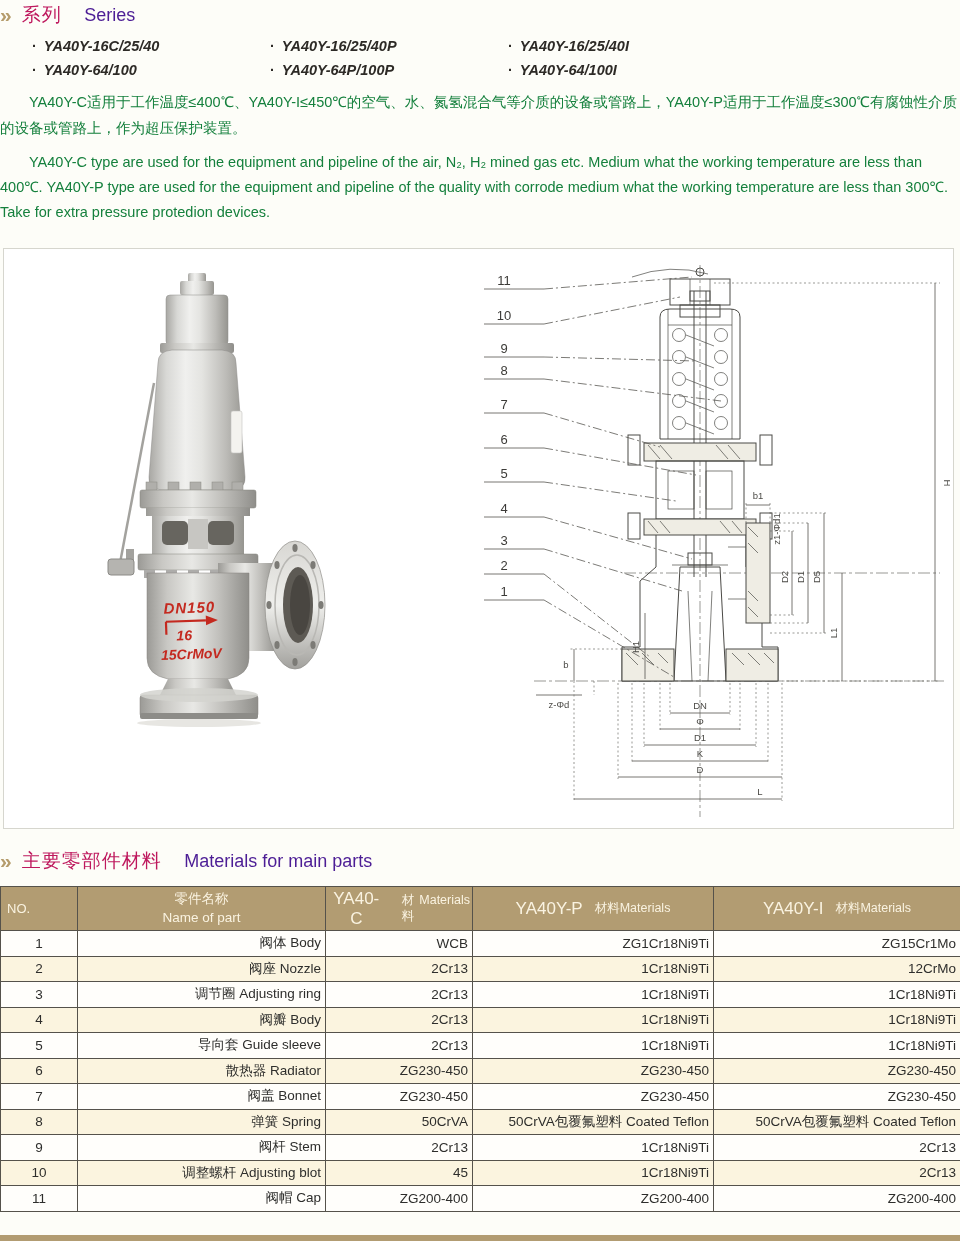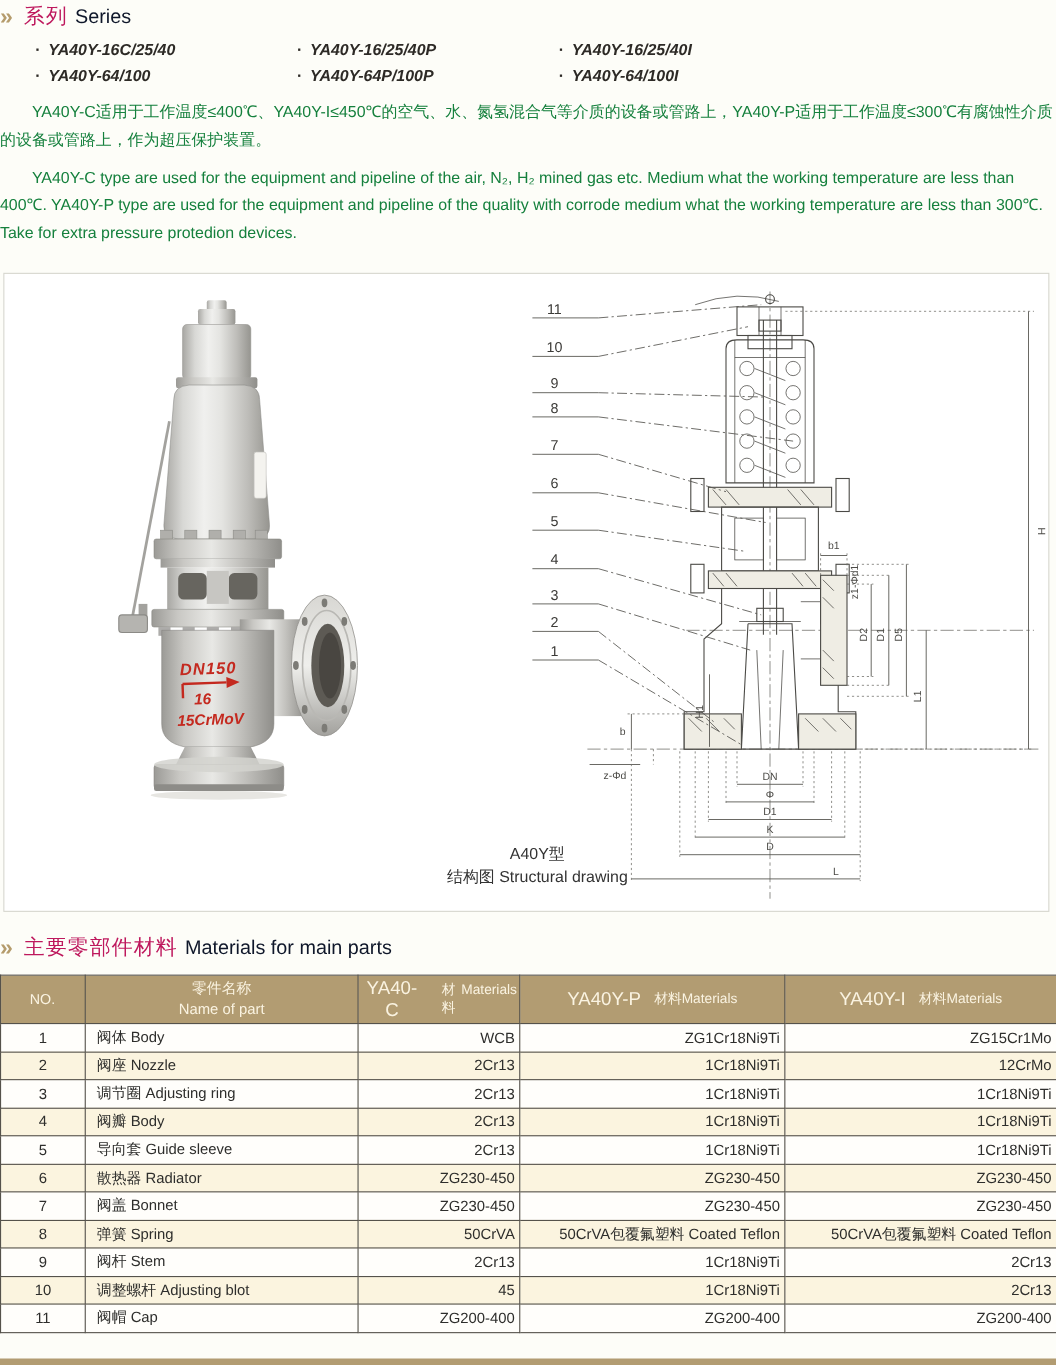--- a/index.html
+++ b/index.html
@@ -3,21 +3,21 @@
 <meta charset="utf-8">
 <style>
   html,body{margin:0;padding:0;background:#ffffff;}
   .page{position:relative;width:960px;height:1241px;background:#fdfdf8;
         font-family:"Liberation Sans",sans-serif;color:#333;overflow:hidden;}
 
   
   .sec-head{position:absolute;left:0;display:flex;align-items:baseline;gap:10px;}
   .sec-head .chev{color:#b59c6c;font-size:21px;font-weight:bold;line-height:1;position:relative;top:1px;}
   .sec-head .t-cn{font-size:19px;font-weight:normal;color:#be185d;letter-spacing:1px;}
-  .sec-head .t-en{font-size:18px;color:#0f172a;margin-left:2px;}
+  .sec-head .t-en{font-size:18px;color:#4c1d95;margin-left:18px;}
 
   
   .models{position:absolute;left:32px;top:38px;width:740px;display:grid;
           grid-template-columns:238px 238px 240px;row-gap:8px;}
   .model-item{font-size:14.5px;font-weight:bold;font-style:italic;color:#2d2a26;display:flex;align-items:center;}
   .model-item .bullet{font-weight:bold;margin-right:7px;font-style:normal;}
 
   
   .para{position:absolute;left:0;width:958px;font-size:14.5px;color:#15803d;
         line-height:25.5px;text-indent:2em;margin:0;}
@@ -29,28 +29,28 @@
                 background:#ffffff;border:1px solid #d6d6ce;box-sizing:border-box;}
   .photo-svg{position:absolute;left:64px;top:14px;}
   .drawing-svg{position:absolute;left:470px;top:12px;}
   .fig-caption{position:absolute;left:372px;top:518px;width:225px;text-align:center;
                font-size:14.5px;color:#333;line-height:21px;}
 
   
   .materials-table{position:absolute;left:0;top:886px;width:960px;border-collapse:collapse;table-layout:fixed;}
   .materials-table th,.materials-table td{border:1px solid #55524b;box-sizing:border-box;}
   .materials-table thead th{background:#b29c72;color:#faf3e1;font-weight:normal;height:44px;padding:0 2px;}
-  .materials-table thead .no-h{text-align:left;padding-left:26px;font-size:13px;}
+  .materials-table thead .no-h{text-align:left;padding-left:6px;font-size:13px;}
   .name-h{line-height:1.35;font-size:13.5px;text-align:center;}
   .mat-head{display:flex;align-items:center;justify-content:center;gap:12px;}
   .mat-head .model{font-size:17px;}
   .mat-head .stack{display:flex;flex-direction:row;text-align:center;line-height:1.25;font-size:12.5px;}
   .materials-table tbody td{height:25.5px;font-size:13.5px;color:#2e2e2c;padding:0 4px;background:#fffefb;}
   .materials-table tbody td.c-no{text-align:center;}
-  .materials-table tbody td.c-name{text-align:left;padding-left:10px;}
+  .materials-table tbody td.c-name{text-align:right;padding-left:10px;}
   .materials-table tbody td.c-val{text-align:right;}
   .materials-table tbody tr.cream td{background:#fbf4df;}
 
   .bottom-bar{position:absolute;left:0;top:1235px;width:960px;height:6px;background:#b29c72;}
 
   
   .dw{stroke:#4b4a46;stroke-width:1;fill:none;}
   .dwf{stroke:#4b4a46;stroke-width:1;fill:#efede4;}
   .thin{stroke-width:.7;}
   .cl{stroke:#6e6d68;stroke-width:.7;stroke-dasharray:12 3 3 3;fill:none;}
@@ -312,24 +312,20 @@
         <path class="dim" d="M158,500 H294"></path>
           <text class="dim-label" x="226" y="496">K</text>
         <path class="dim" d="M144,516 H308"></path>
           <text class="dim-label" x="226" y="512">D</text>
         <path class="dim" d="M100,538 H308"></path>
           <text class="dim-label" x="286" y="534">L</text>
         <path class="ext" d="M196,422 V454 M256,422 V454 M186,422 V470 M266,422 V470 M170,422 V486 M282,422 V486 M158,422 V502 M294,422 V502 M144,422 V518 M308,422 V540 M100,420 V540"></path>
       </g>
     </svg>
 
-    <div class="fig-caption">
-      <div>A40Y型</div>
-      <div>结构图 Structural drawing</div>
-    </div>
   </div>
 
   <div class="sec-head" style="top:848px;">
     <span class="chev">»</span>
     <span><span class="t-cn">主要零部件材料</span>
     <span class="t-en">Materials for main parts</span></span>
   </div>
 
   <table class="materials-table">
     <colgroup>

